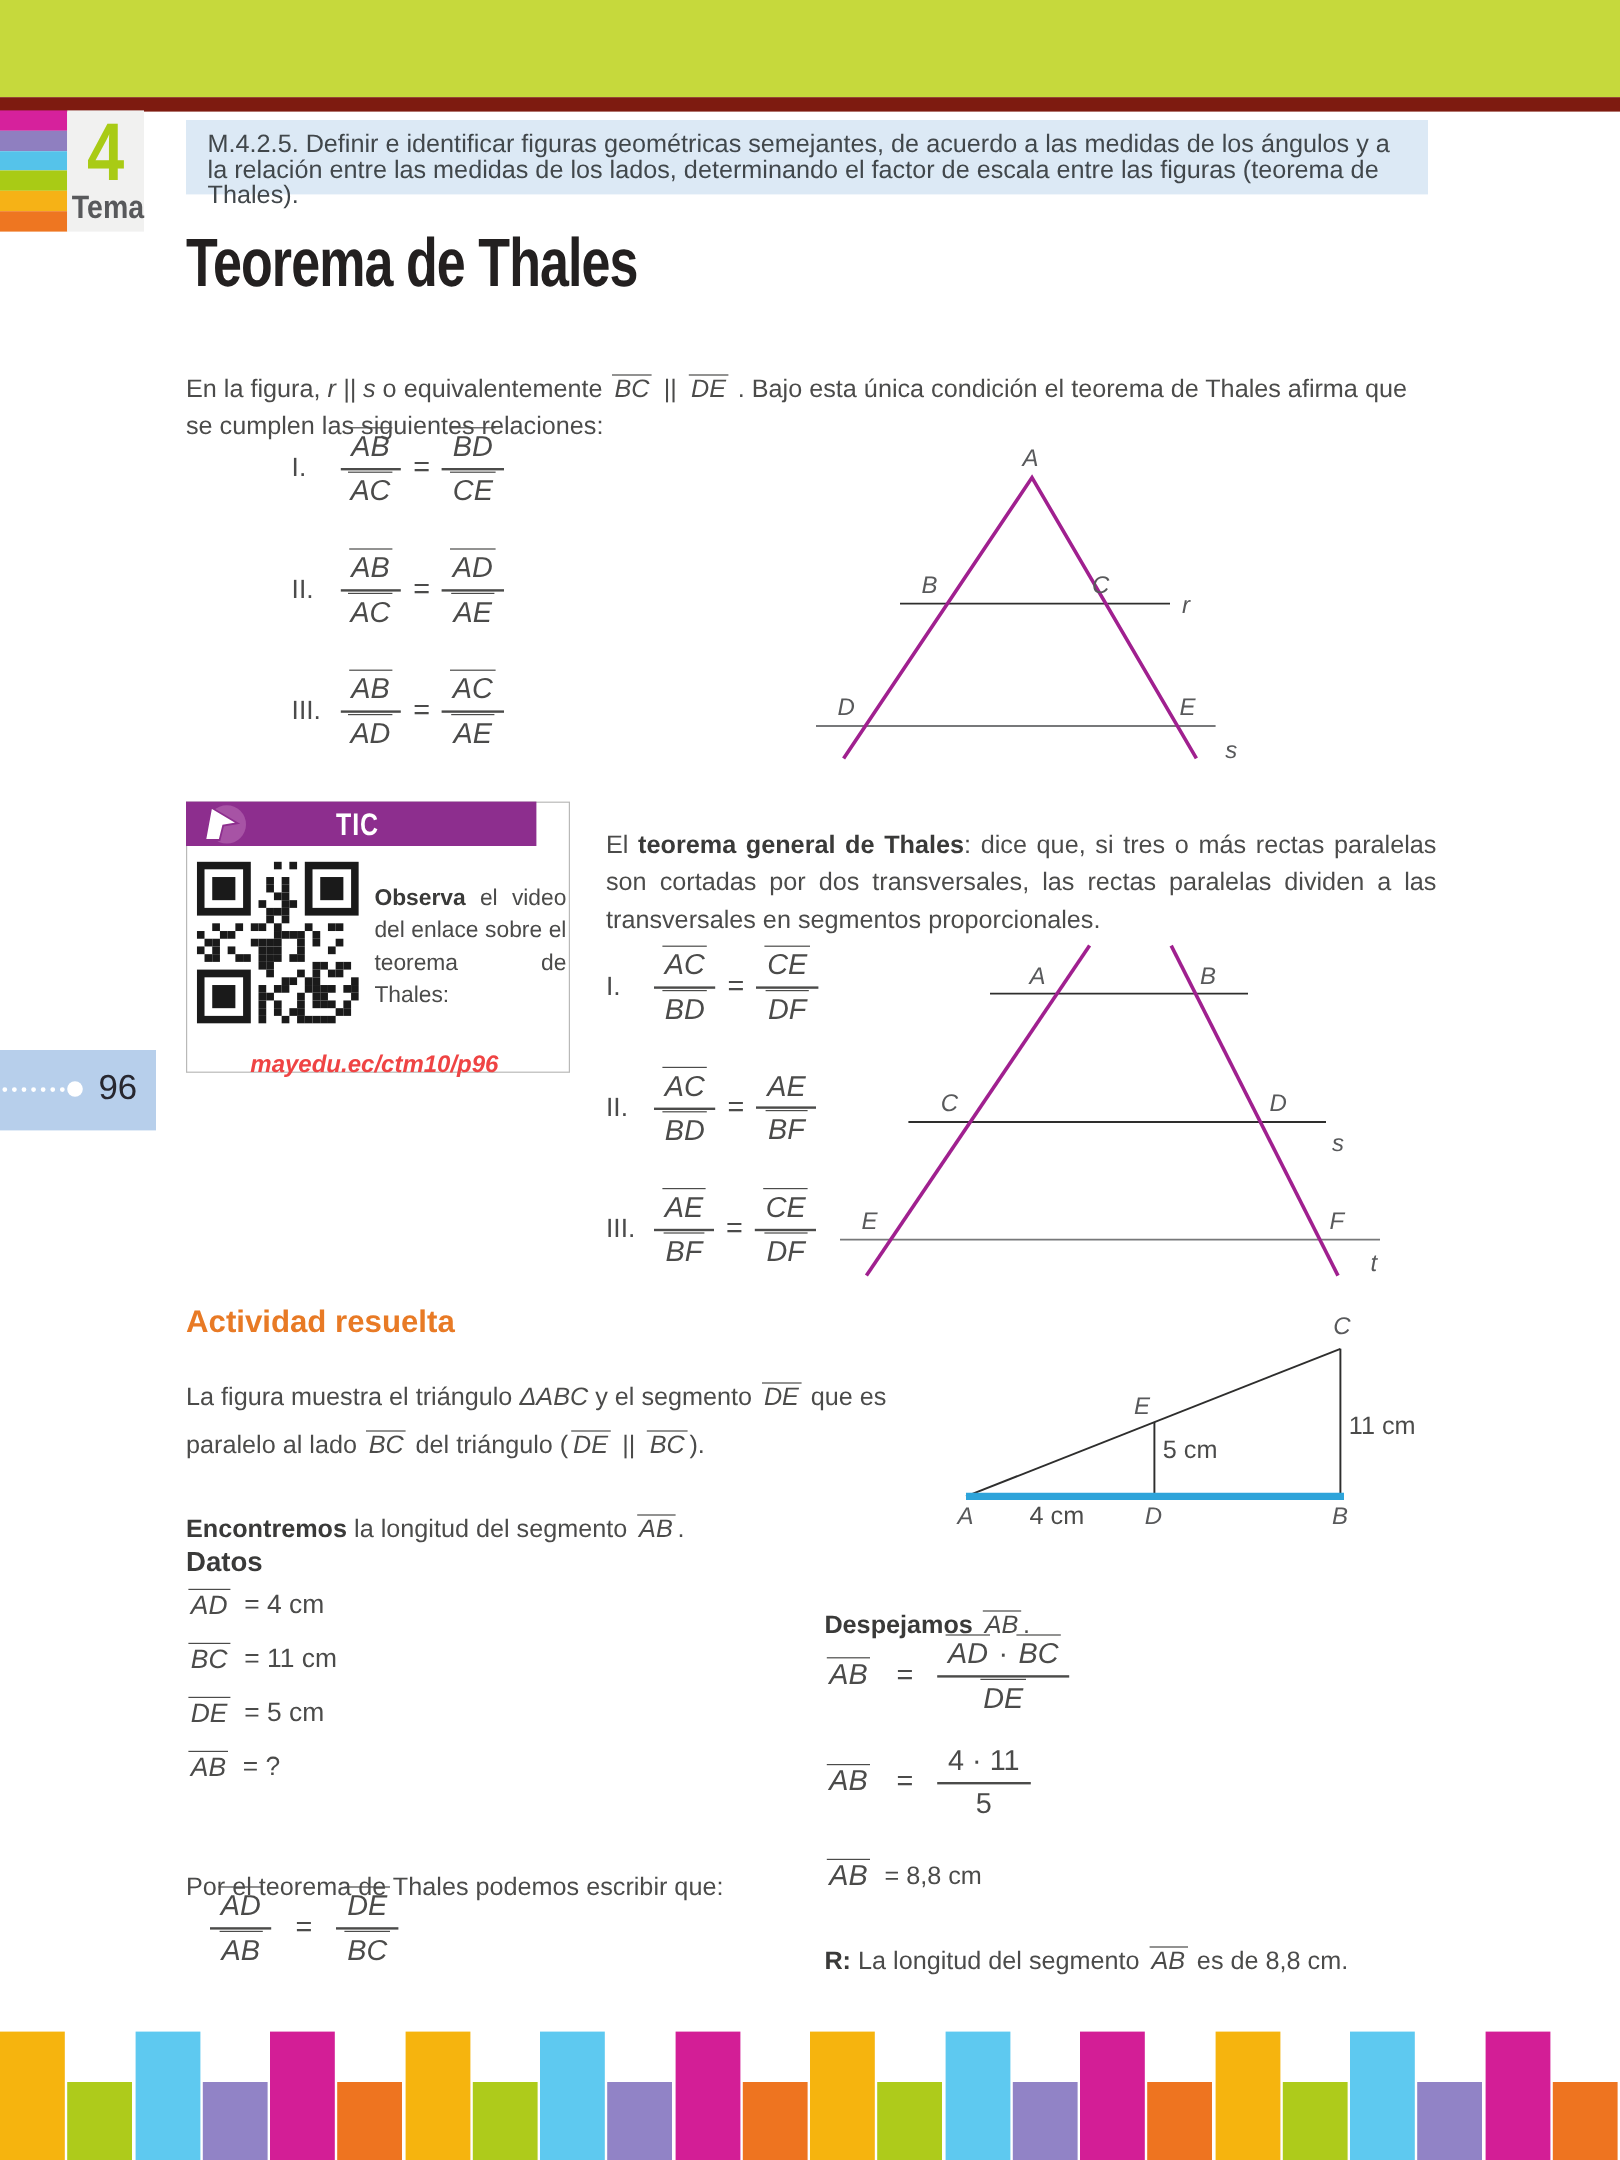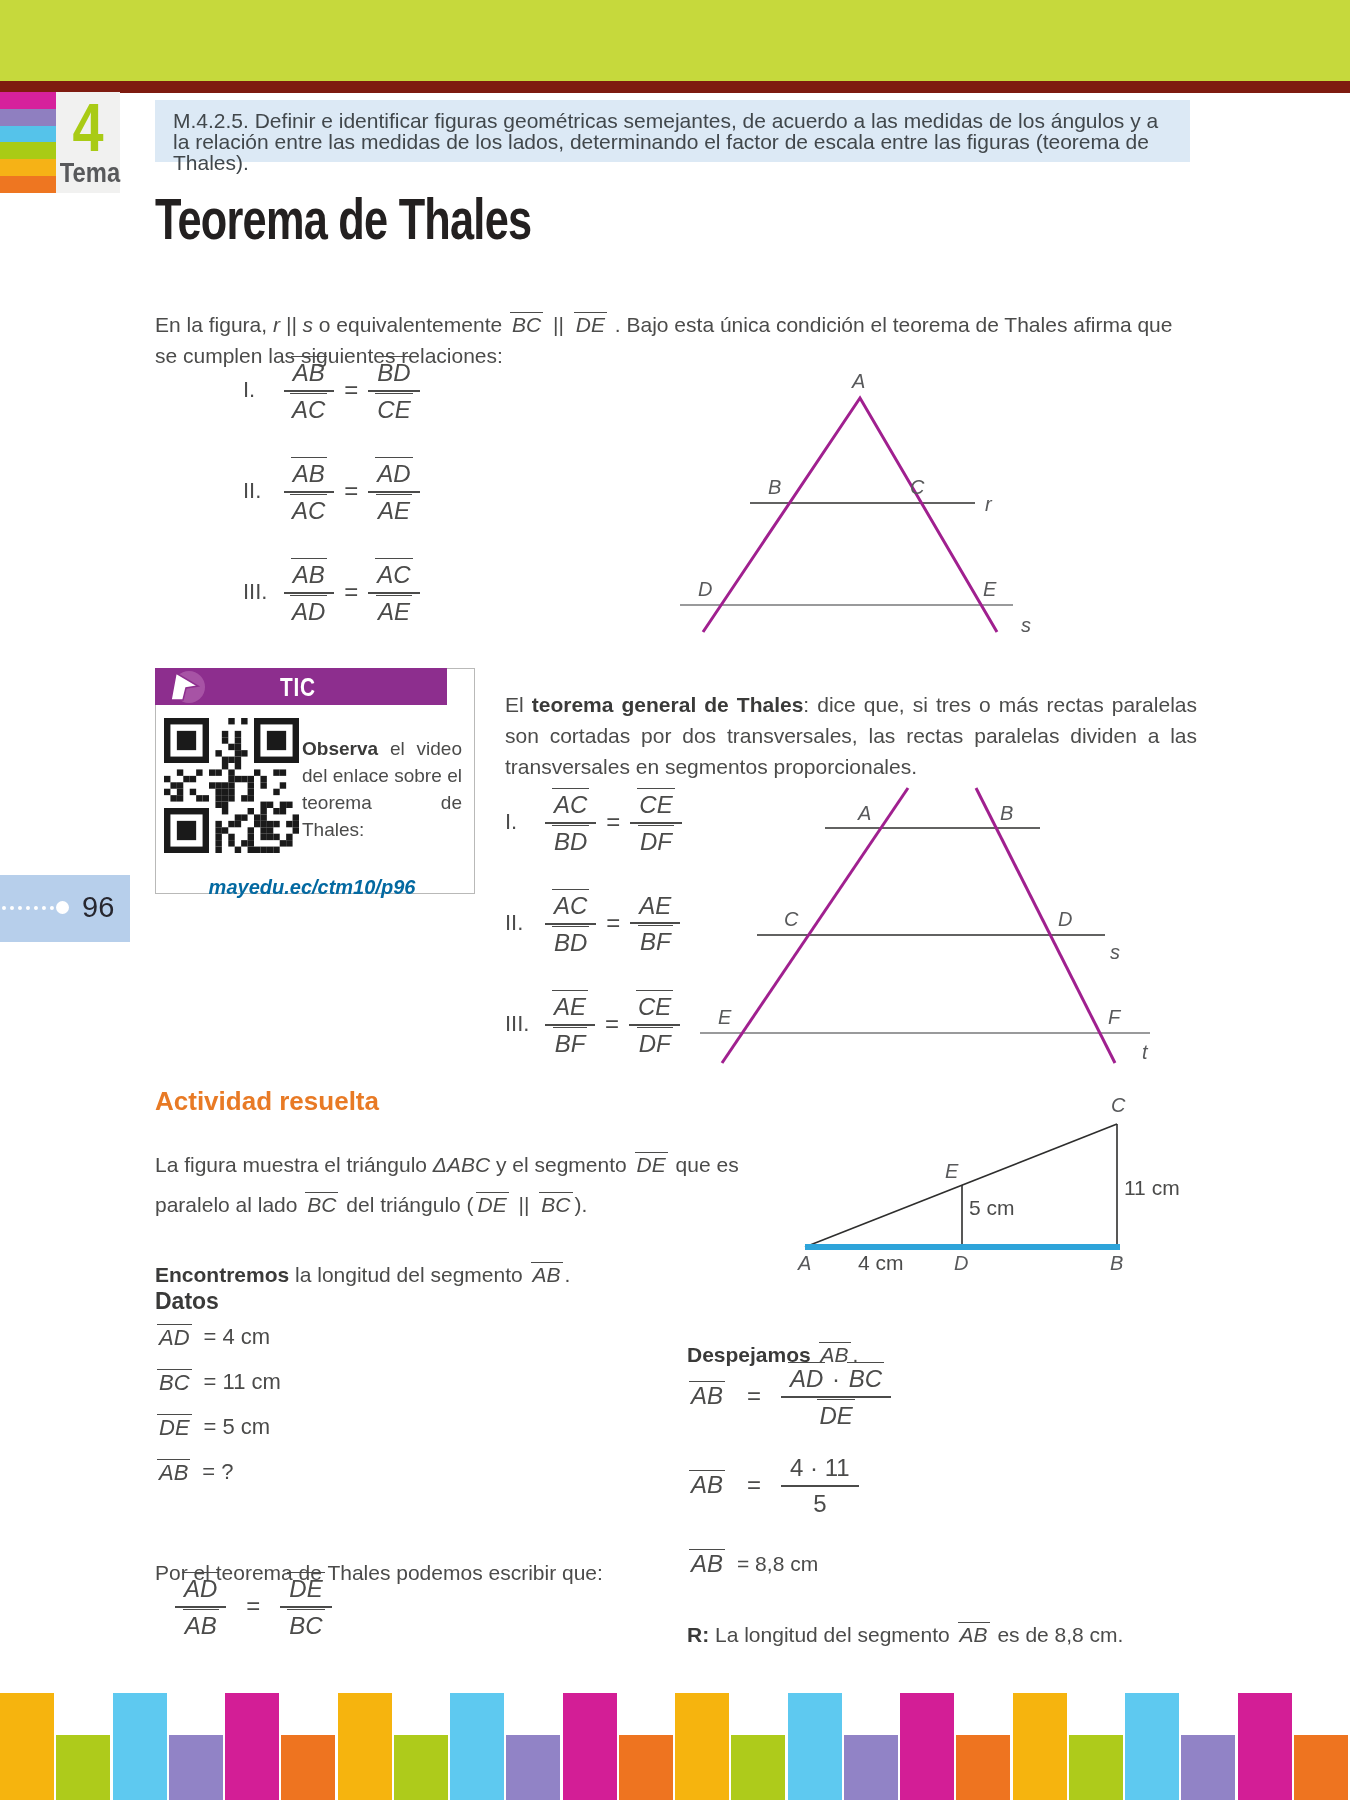--- a/index.html
+++ b/index.html
@@ -48,24 +48,24 @@
   .upright{font-style:normal;}
 
   
   .tic-box{left:155px;top:668px;width:320px;height:226px;background:#fff;border:1px solid #b9b9b8;box-sizing:border-box;}
   .tic-head{position:absolute;left:-1px;top:-1px;width:292px;height:37px;background:var(--c-tic);}
   .tic-title{position:absolute;left:125px;top:4px;color:#fff;font-size:26px;font-weight:bold;
              transform:scaleX(.8);transform-origin:left top;letter-spacing:1px;}
   .tic-icon{position:absolute;left:8px;top:-4px;width:46px;height:46px;}
   .tic-body{position:absolute;left:0;top:37px;right:0;bottom:0;}
   .qr{position:absolute;left:8px;top:12px;width:135px;height:135px;}
-  .tic-text{position:absolute;left:146px;top:10px;width:160px;font-size:19px;line-height:27px;
+  .tic-text{position:absolute;left:156px;top:10px;width:160px;font-size:19px;line-height:27px;
             text-align:justify;color:#4b4b4a;}
   .tic-link{position:absolute;left:0;right:6px;top:170px;text-align:center;font-size:20px;
-            font-style:italic;font-weight:bold;color:#0369a1;}
+            font-style:italic;font-weight:bold;color:#ef4444;}
 
   
   .page-tab{left:0;top:875px;width:130px;height:67px;background:var(--c-tab);text-decoration:underline;}
   .tab-dots{position:absolute;left:2px;top:31px;width:52px;border-top:4px dotted #ffffff;}
   .tab-dot{position:absolute;left:56px;top:26px;width:13px;height:13px;border-radius:50%;background:#fff;}
   .tab-num{position:absolute;left:82px;top:16px;font-size:29px;color:#27272f;}
 
   .general-p{left:505px;top:668px;width:692px;text-align:justify;}
   .b{font-weight:bold;color:#3a3a39;}
 

